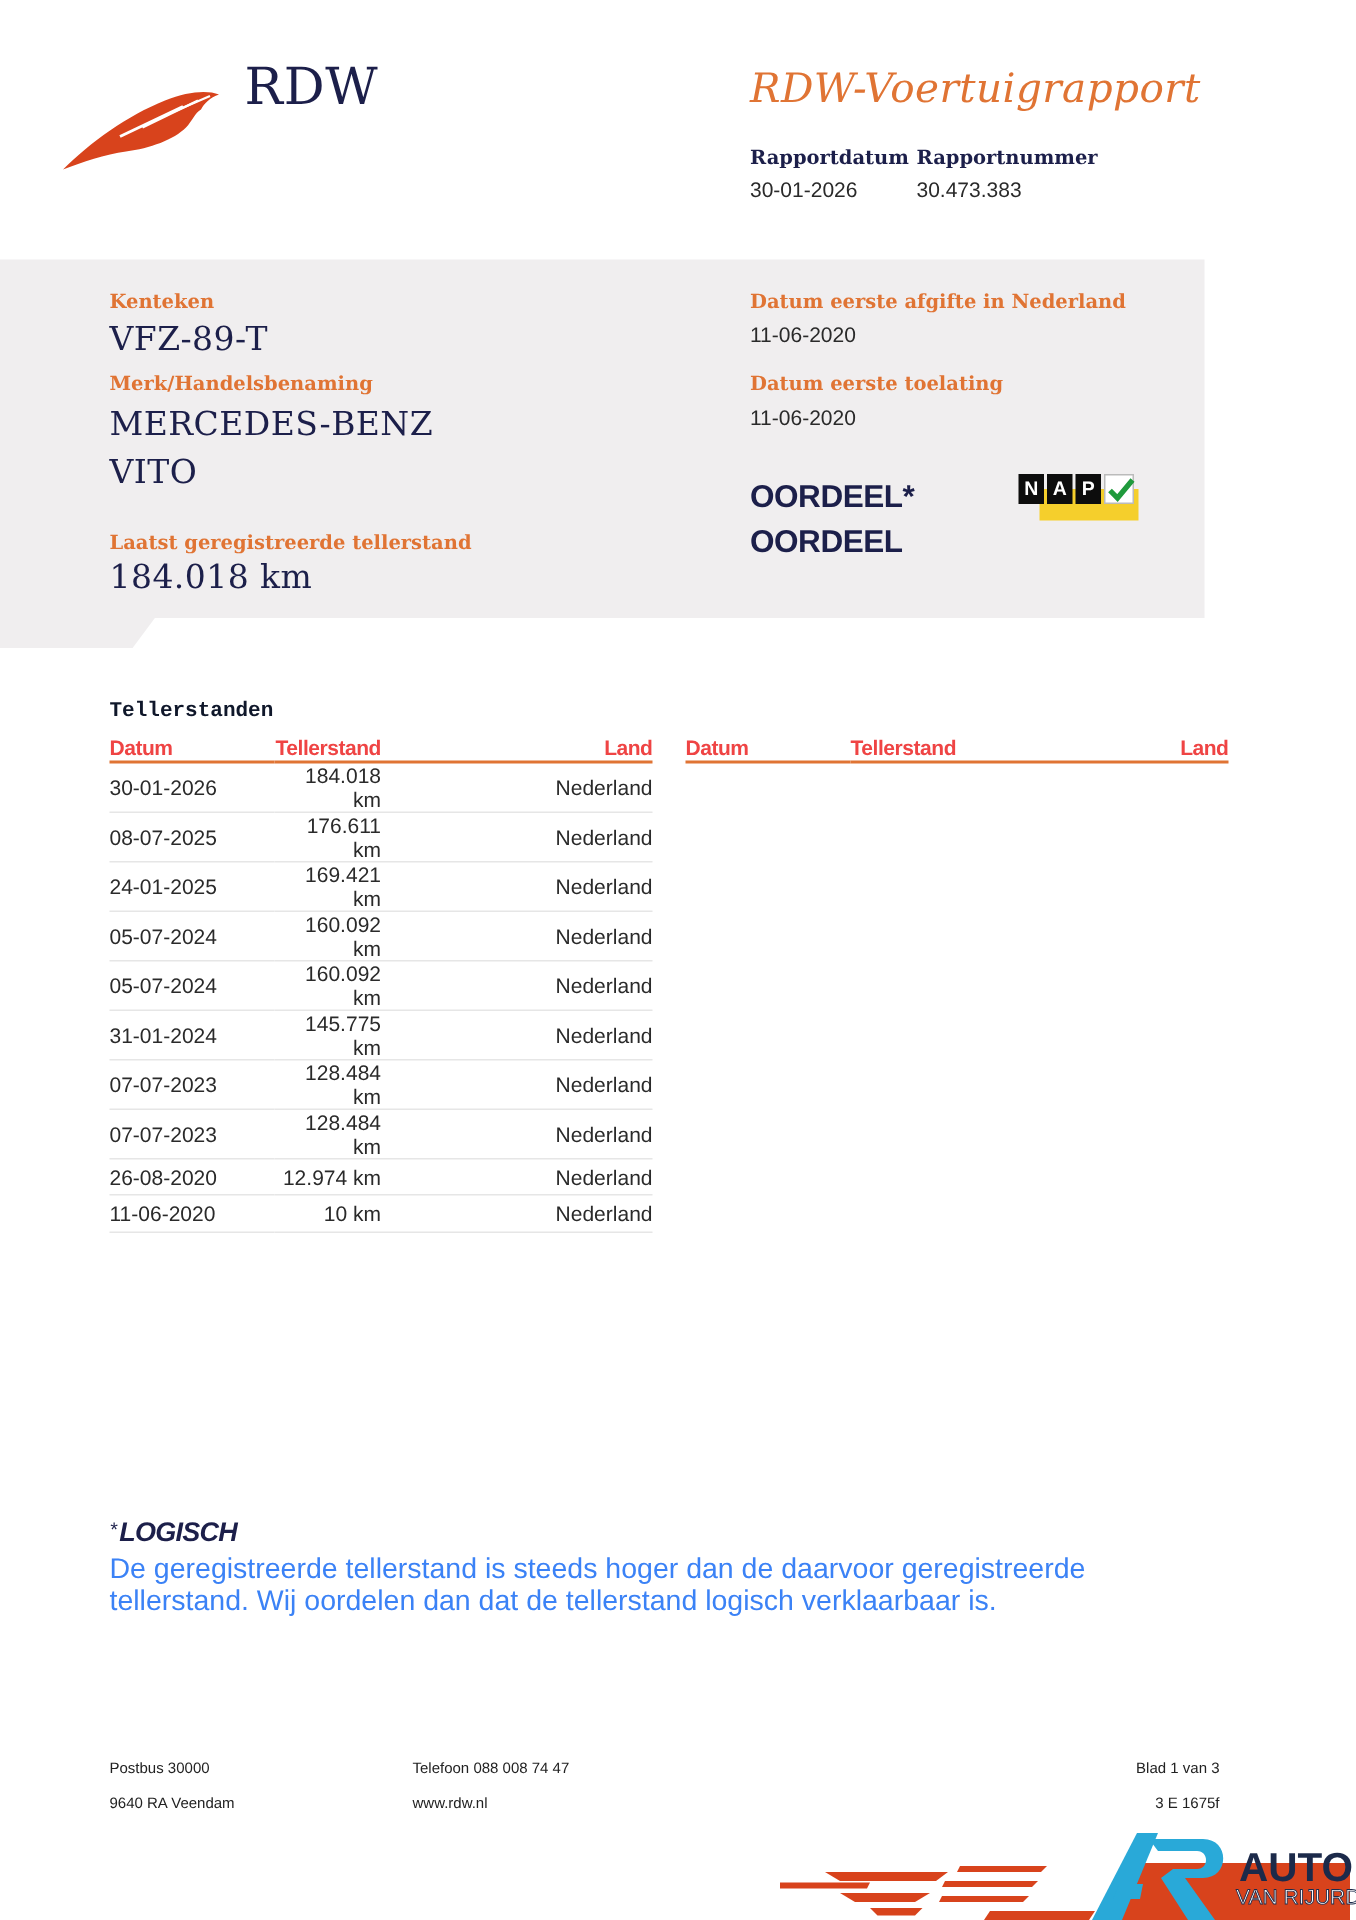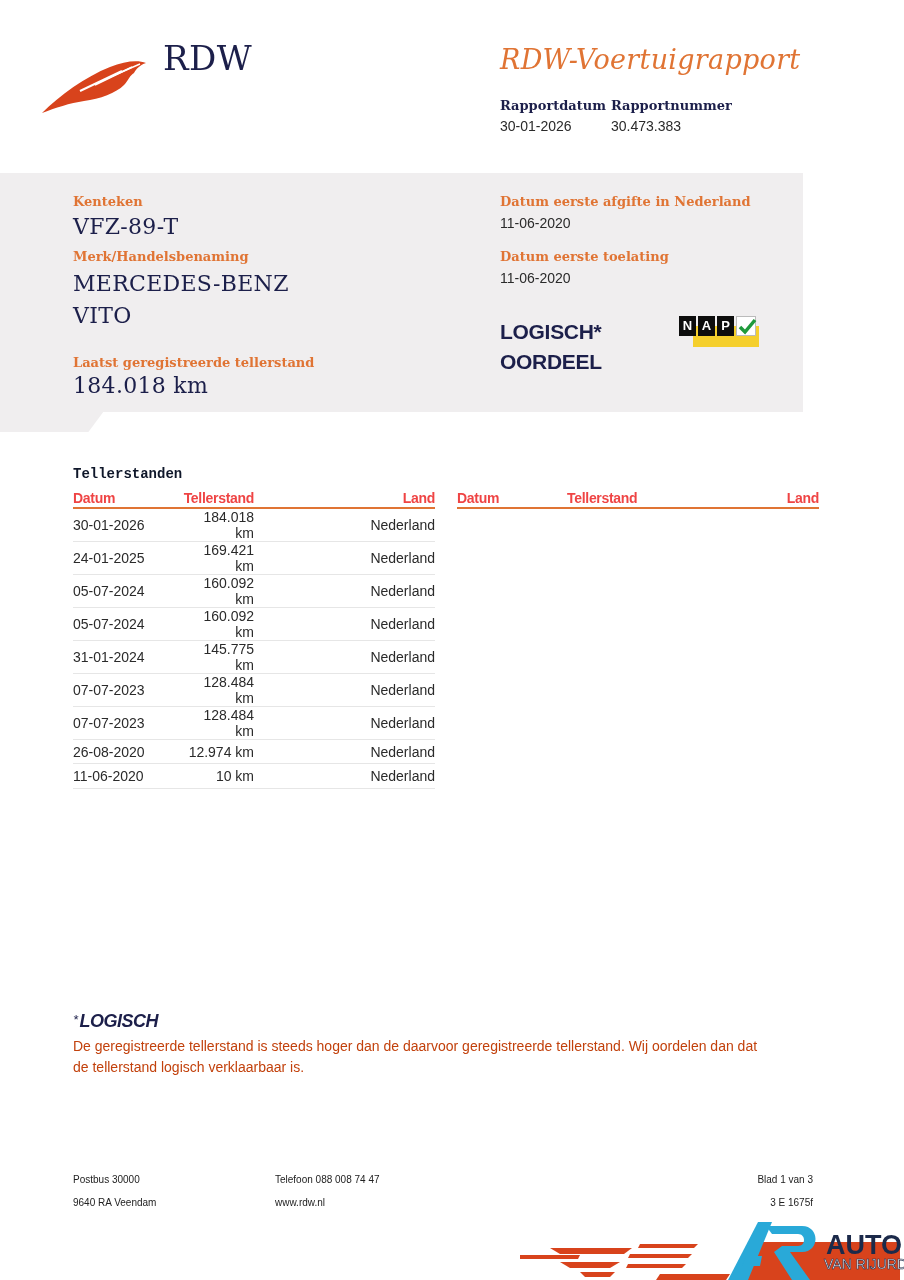--- a/index.html
+++ b/index.html
@@ -35,21 +35,21 @@
   table.km { position: absolute; border-collapse: collapse; width: 362px; }
   table.km th { font-size: 14px; font-weight: bold; color: #ef4444; text-align: left; padding: 0 0 1px 0; border-bottom: 2px solid #e07434; height: 21px; vertical-align: bottom; letter-spacing: -0.3px; }
   table.km td { font-size: 14px; color: #2a2a2a; height: 24.4px; border-bottom: 1px solid #e6e6e6; padding: 0; vertical-align: middle; }
   .c-date { width: 110px; }
   .c-km { width: 71px; text-align: right !important; }
   .c-land { text-align: right !important; }
 
   
   #fn-title { left: 73px; top: 1011px; font-size: 18px; font-weight: bold; color: #1c1f4a; letter-spacing: -0.5px; font-style: italic; }
   #fn-title .star { font-size: 13px; vertical-align: 3px; margin-right: 2px; font-weight: normal; }
-  #fn-text { left: 73px; top: 1036px; width: 700px; font-size: 14px; line-height: 21px; color: #c2410c; }
+  #fn-text { left: 73px; top: 1036px; width: 700px; font-size: 19px; line-height: 21px; color: #3b82f6; }
 
   
   .foot { font-size: 10px; color: #222; }
 
   
   #dealer { left: 520px; top: 1222px; width: 384px; height: 58px; }
 </style>
 </head>
 <body>
 
@@ -76,21 +76,21 @@
 <div class="abs big-val" style="left:73px; top:271px;">MERCEDES-BENZ</div>
 <div class="abs big-val" style="left:73px; top:303px;">VITO</div>
 <div class="abs o-label" style="left:73px; top:355px;">Laatst geregistreerde tellerstand</div>
 <div class="abs big-val" style="left:73px; top:373px;">184.018 km</div>
 
 <div class="abs o-label" style="left:500px; top:194px;">Datum eerste afgifte in Nederland</div>
 <div class="abs sm-val" style="left:500px; top:215px;">11-06-2020</div>
 <div class="abs o-label" style="left:500px; top:249px;">Datum eerste toelating</div>
 <div class="abs sm-val" style="left:500px; top:270px;">11-06-2020</div>
 
-<div class="abs verdict" style="left:500px; top:320px;">LOGISCH*</div>
+<div class="abs verdict" style="left:500px; top:320px;">OORDEEL*</div>
 <div class="abs verdict" style="left:500px; top:350px;">OORDEEL</div>
 
 <div id="nap" class="abs">
   <div class="yellow"></div>
   <div class="box" style="left:0;">N</div>
   <div class="box" style="left:19px;">A</div>
   <div class="box" style="left:38px;">P</div>
   <div class="check">
     <svg width="20" height="20" viewBox="0 0 20 20">
         <path d="M3 10 L8 15 L18 3" stroke="#1f9a3c" stroke-width="3.5" fill="none"></path>
@@ -105,20 +105,25 @@
     <tr>
       <th class="c-date">Datum</th>
       <th class="c-km">Tellerstand</th>
       <th class="c-land">Land</th>
     </tr>
   </thead>
   <tbody id="km-body">
       <tr>
         <td class="c-date">30-01-2026</td>
         <td class="c-km">184.018 km</td>
+        <td class="c-land">Nederland</td>
+      </tr>
+      <tr>
+        <td class="c-date">08-07-2025</td>
+        <td class="c-km">176.611 km</td>
         <td class="c-land">Nederland</td>
       </tr>
       <tr>
         <td class="c-date">24-01-2025</td>
         <td class="c-km">169.421 km</td>
         <td class="c-land">Nederland</td>
       </tr>
       <tr>
         <td class="c-date">05-07-2024</td>
         <td class="c-km">160.092 km</td>

